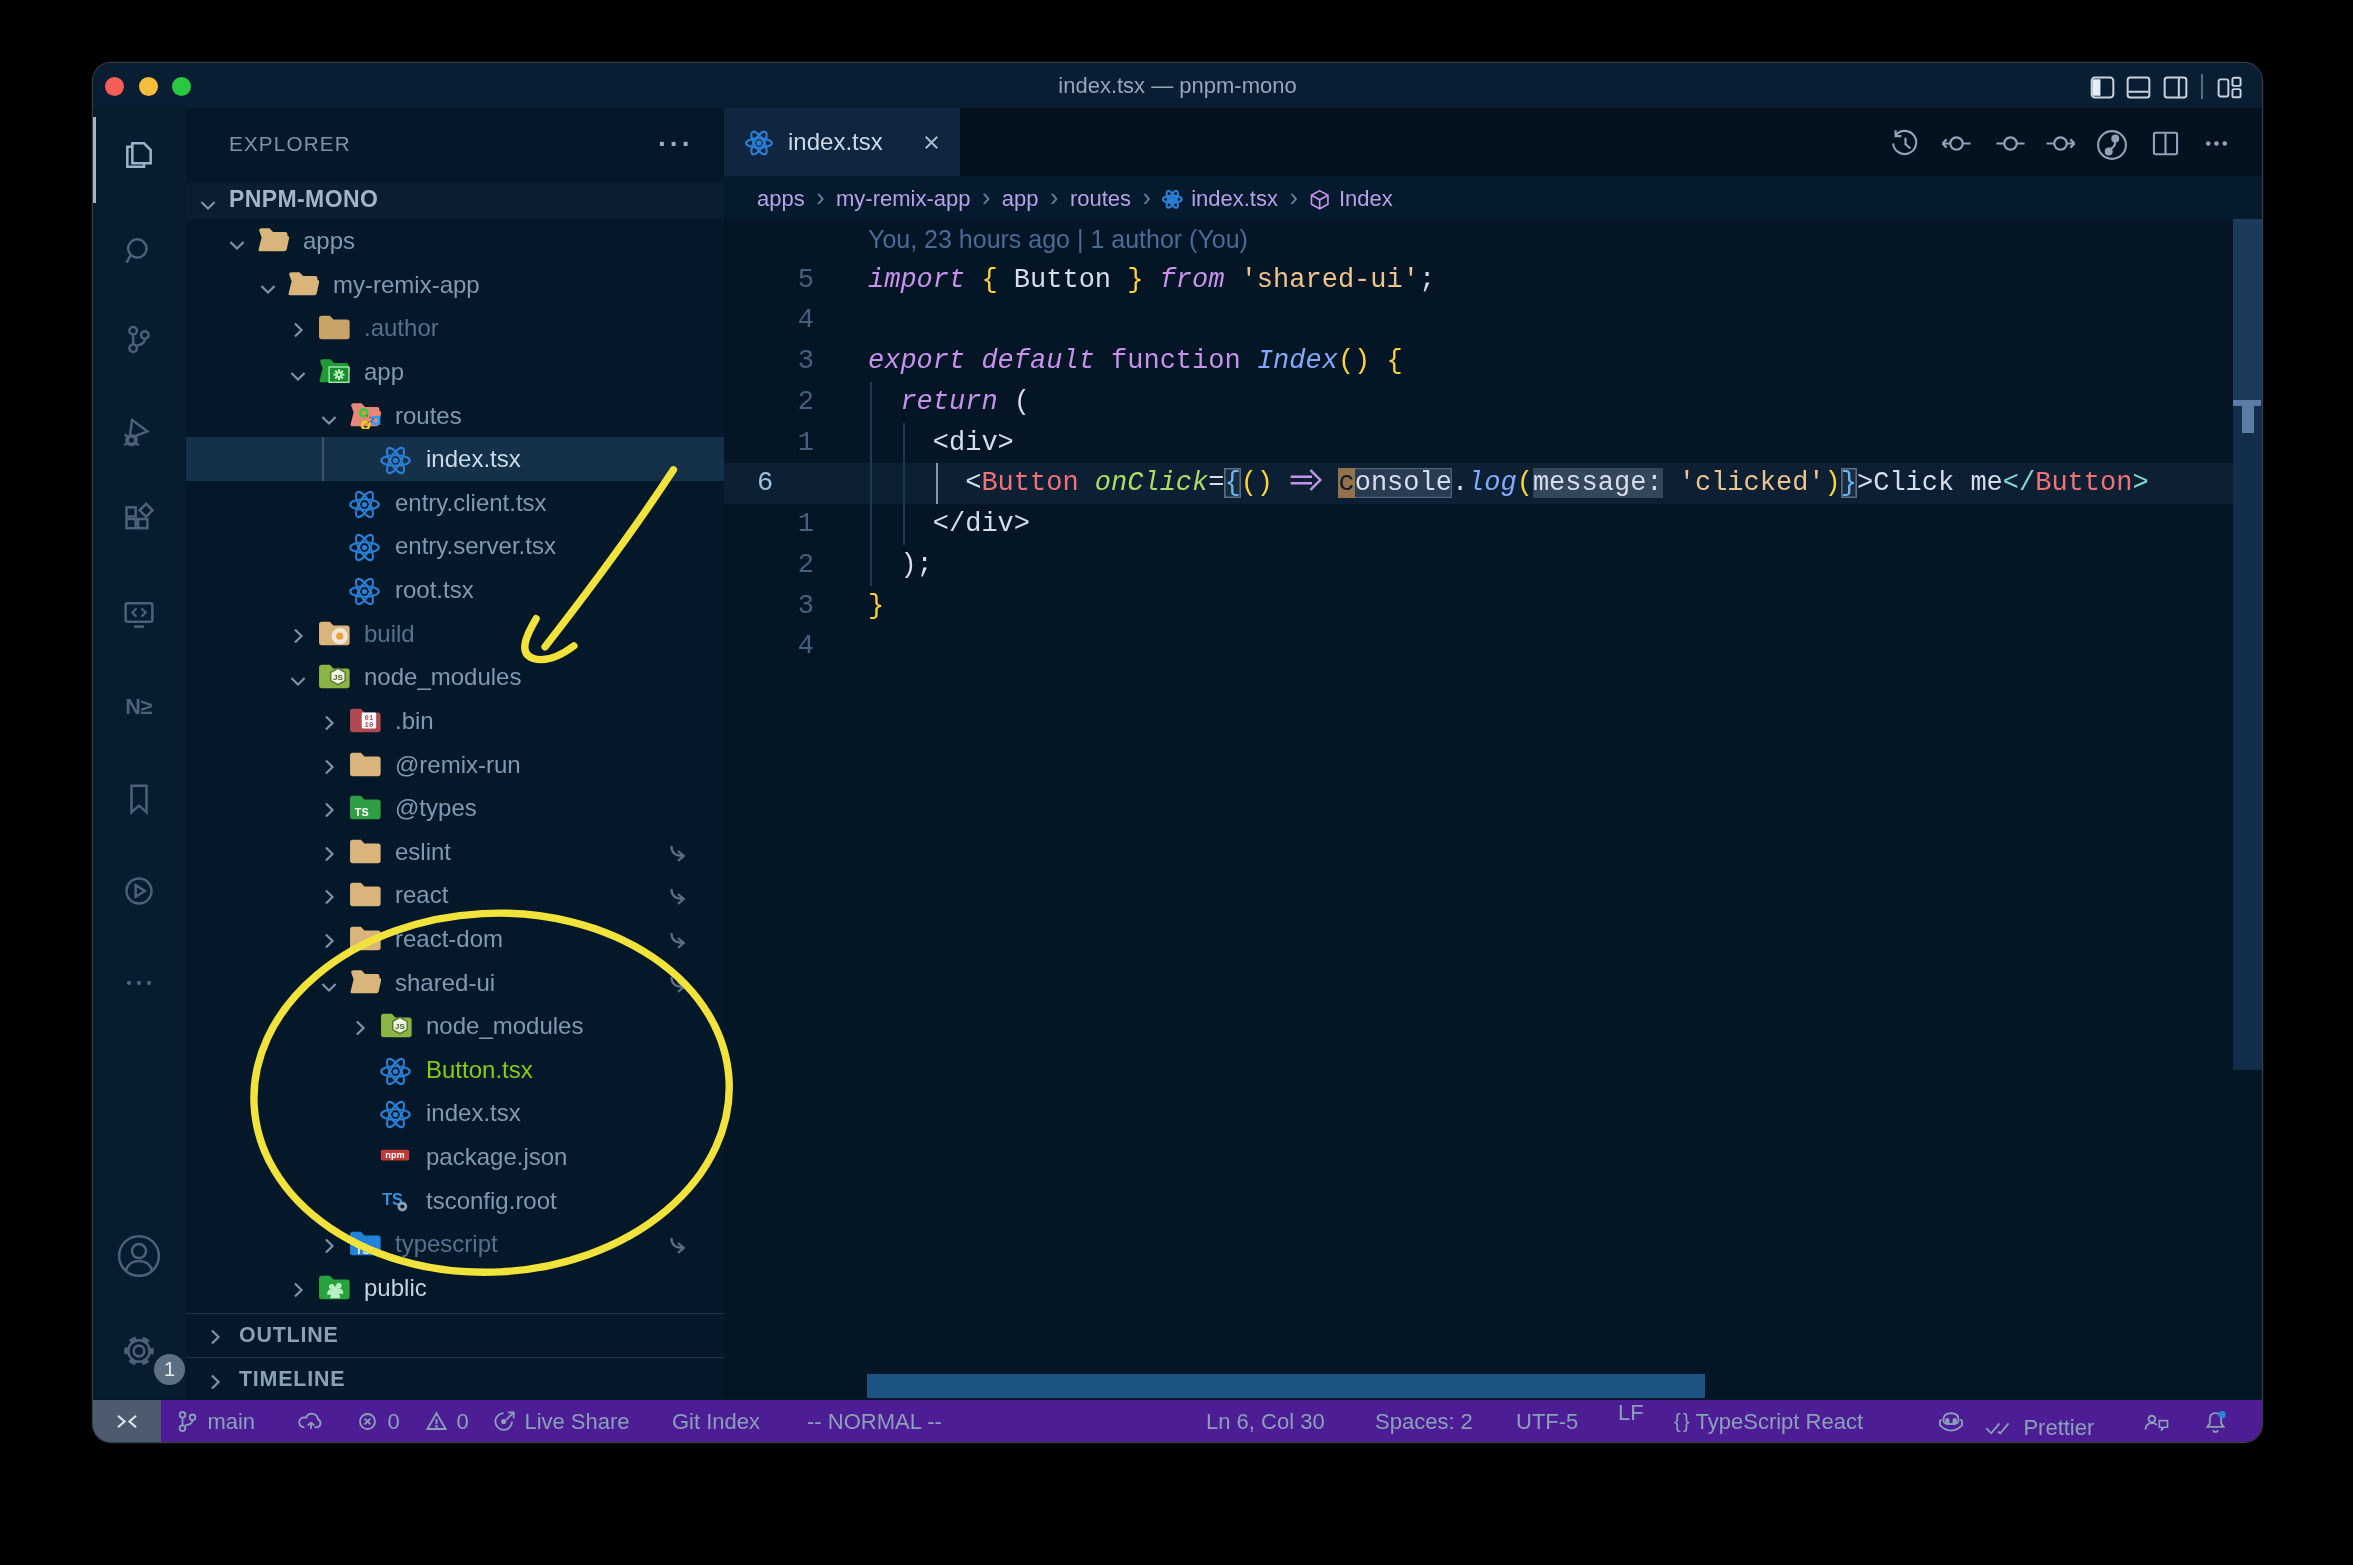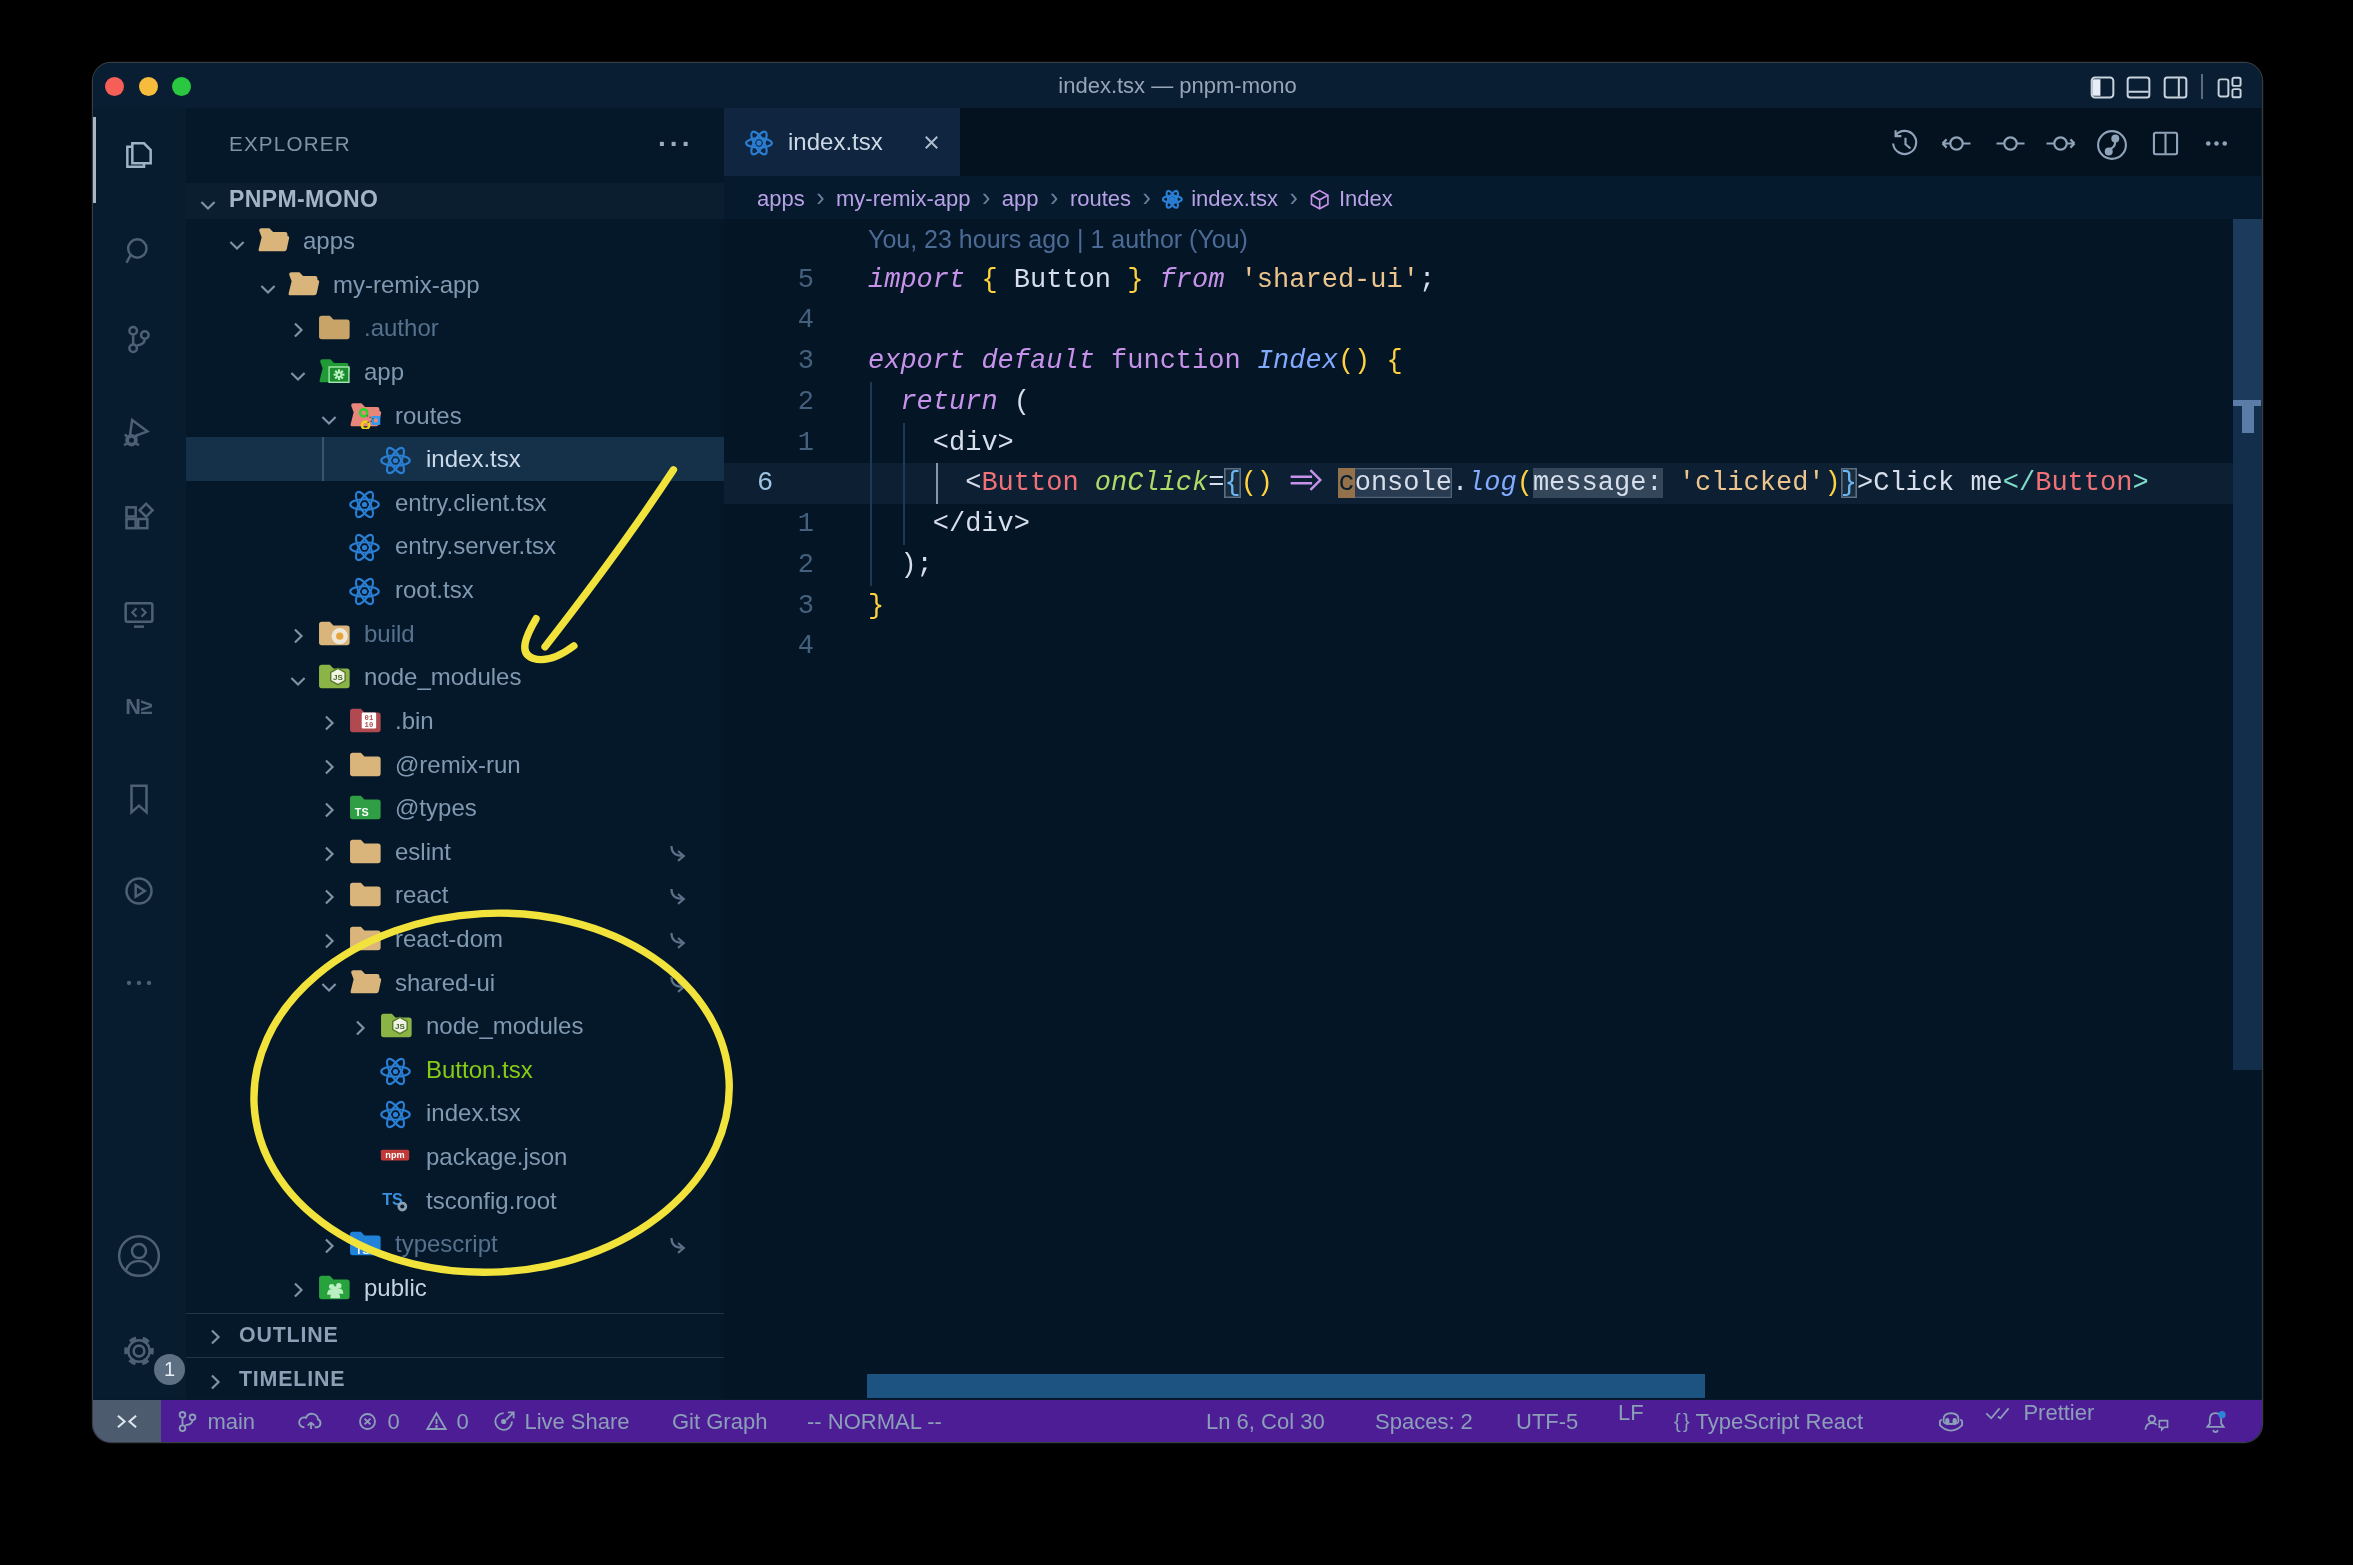--- a/index.html
+++ b/index.html
@@ -624,21 +624,21 @@
         <svg width="25" height="25" viewBox="0 0 30 30" style="">
           <g fill="none" stroke="#8ba0b8" stroke-width="2.2">
             <path d="M14 5 a10 10 0 1 0 10 10"></path>
             <path d="M17 13 q6-6 9-9 M26 11 V4 H19"></path>
             <circle cx="14" cy="15" r="2" fill="#8ba0b8"></circle>
           </g>
         </svg>
         <span>Live Share</span>
       </div>
       <div style="position:absolute;left:579px;top:0;height:43px;display:flex;align-items:center;gap:7.4px;color:#8ba0b8;font-size:22px">
-        <span>Git Graph</span>
+        <span>Git Index</span>
       </div>
       <div style="position:absolute;left:714px;top:0;height:43px;display:flex;align-items:center;gap:7.4px;color:#8ba0b8;font-size:22px">
         <span>-- NORMAL --</span>
       </div>
       <div style="position:absolute;left:1113px;top:0;height:43px;display:flex;align-items:center;gap:7.4px;color:#8ba0b8;font-size:22px">
         <span>Ln 6, Col 30</span>
       </div>
       <div style="position:absolute;left:1282px;top:0;height:43px;display:flex;align-items:center;gap:7.4px;color:#8ba0b8;font-size:22px">
         <span>Spaces: 2</span>
       </div>
@@ -655,21 +655,21 @@
       <div style="position:absolute;left:1844px;top:0;height:43px;display:flex;align-items:center;gap:7.4px;color:#8ba0b8;font-size:22px">
         <svg width="28" height="25" viewBox="0 0 34 30" style="">
           <g fill="none" stroke="#8ba0b8" stroke-width="2.2">
             <path d="M6 13 q-2.5 0-2.5 2.5 v4 q6 6.5 13.5 6.5 q7.5 0 13.5-6.5 v-4 q0-2.5-2.5-2.5"></path>
             <path d="M8 12 q0-7 9-7 q9 0 9 7 v3 q0 3-9 3 q-9 0-9-3 Z"></path>
             <rect x="11" y="12" width="3" height="6" rx="1.5" fill="#8ba0b8"></rect>
             <rect x="20" y="12" width="3" height="6" rx="1.5" fill="#8ba0b8"></rect>
           </g>
         </svg>
       </div>
-      <div style="position:absolute;left:1890px;top:0;height:55px;display:flex;gap:7.4px;color:#8ba0b8;font-size:22px">
+      <div style="position:absolute;left:1890px;top:0;height:55px;display:flex;align-items:center;gap:7.4px;color:#8ba0b8;font-size:22px">
         <svg width="33" height="25" viewBox="0 0 40 30" style="">
           <g fill="none" stroke="#8ba0b8" stroke-width="2.2">
             <path d="M4 16 l6 6 l10-12 M18 20 l3 2 l10-12"></path>
           </g>
         </svg>
         <span>Prettier</span>
       </div>
       <div style="position:absolute;left:2049px;top:0;height:43px;display:flex;align-items:center;gap:7.4px;color:#8ba0b8;font-size:22px">
         <svg width="28" height="25" viewBox="0 0 34 30" style="">
           <g fill="none" stroke="#8ba0b8" stroke-width="2.2">

